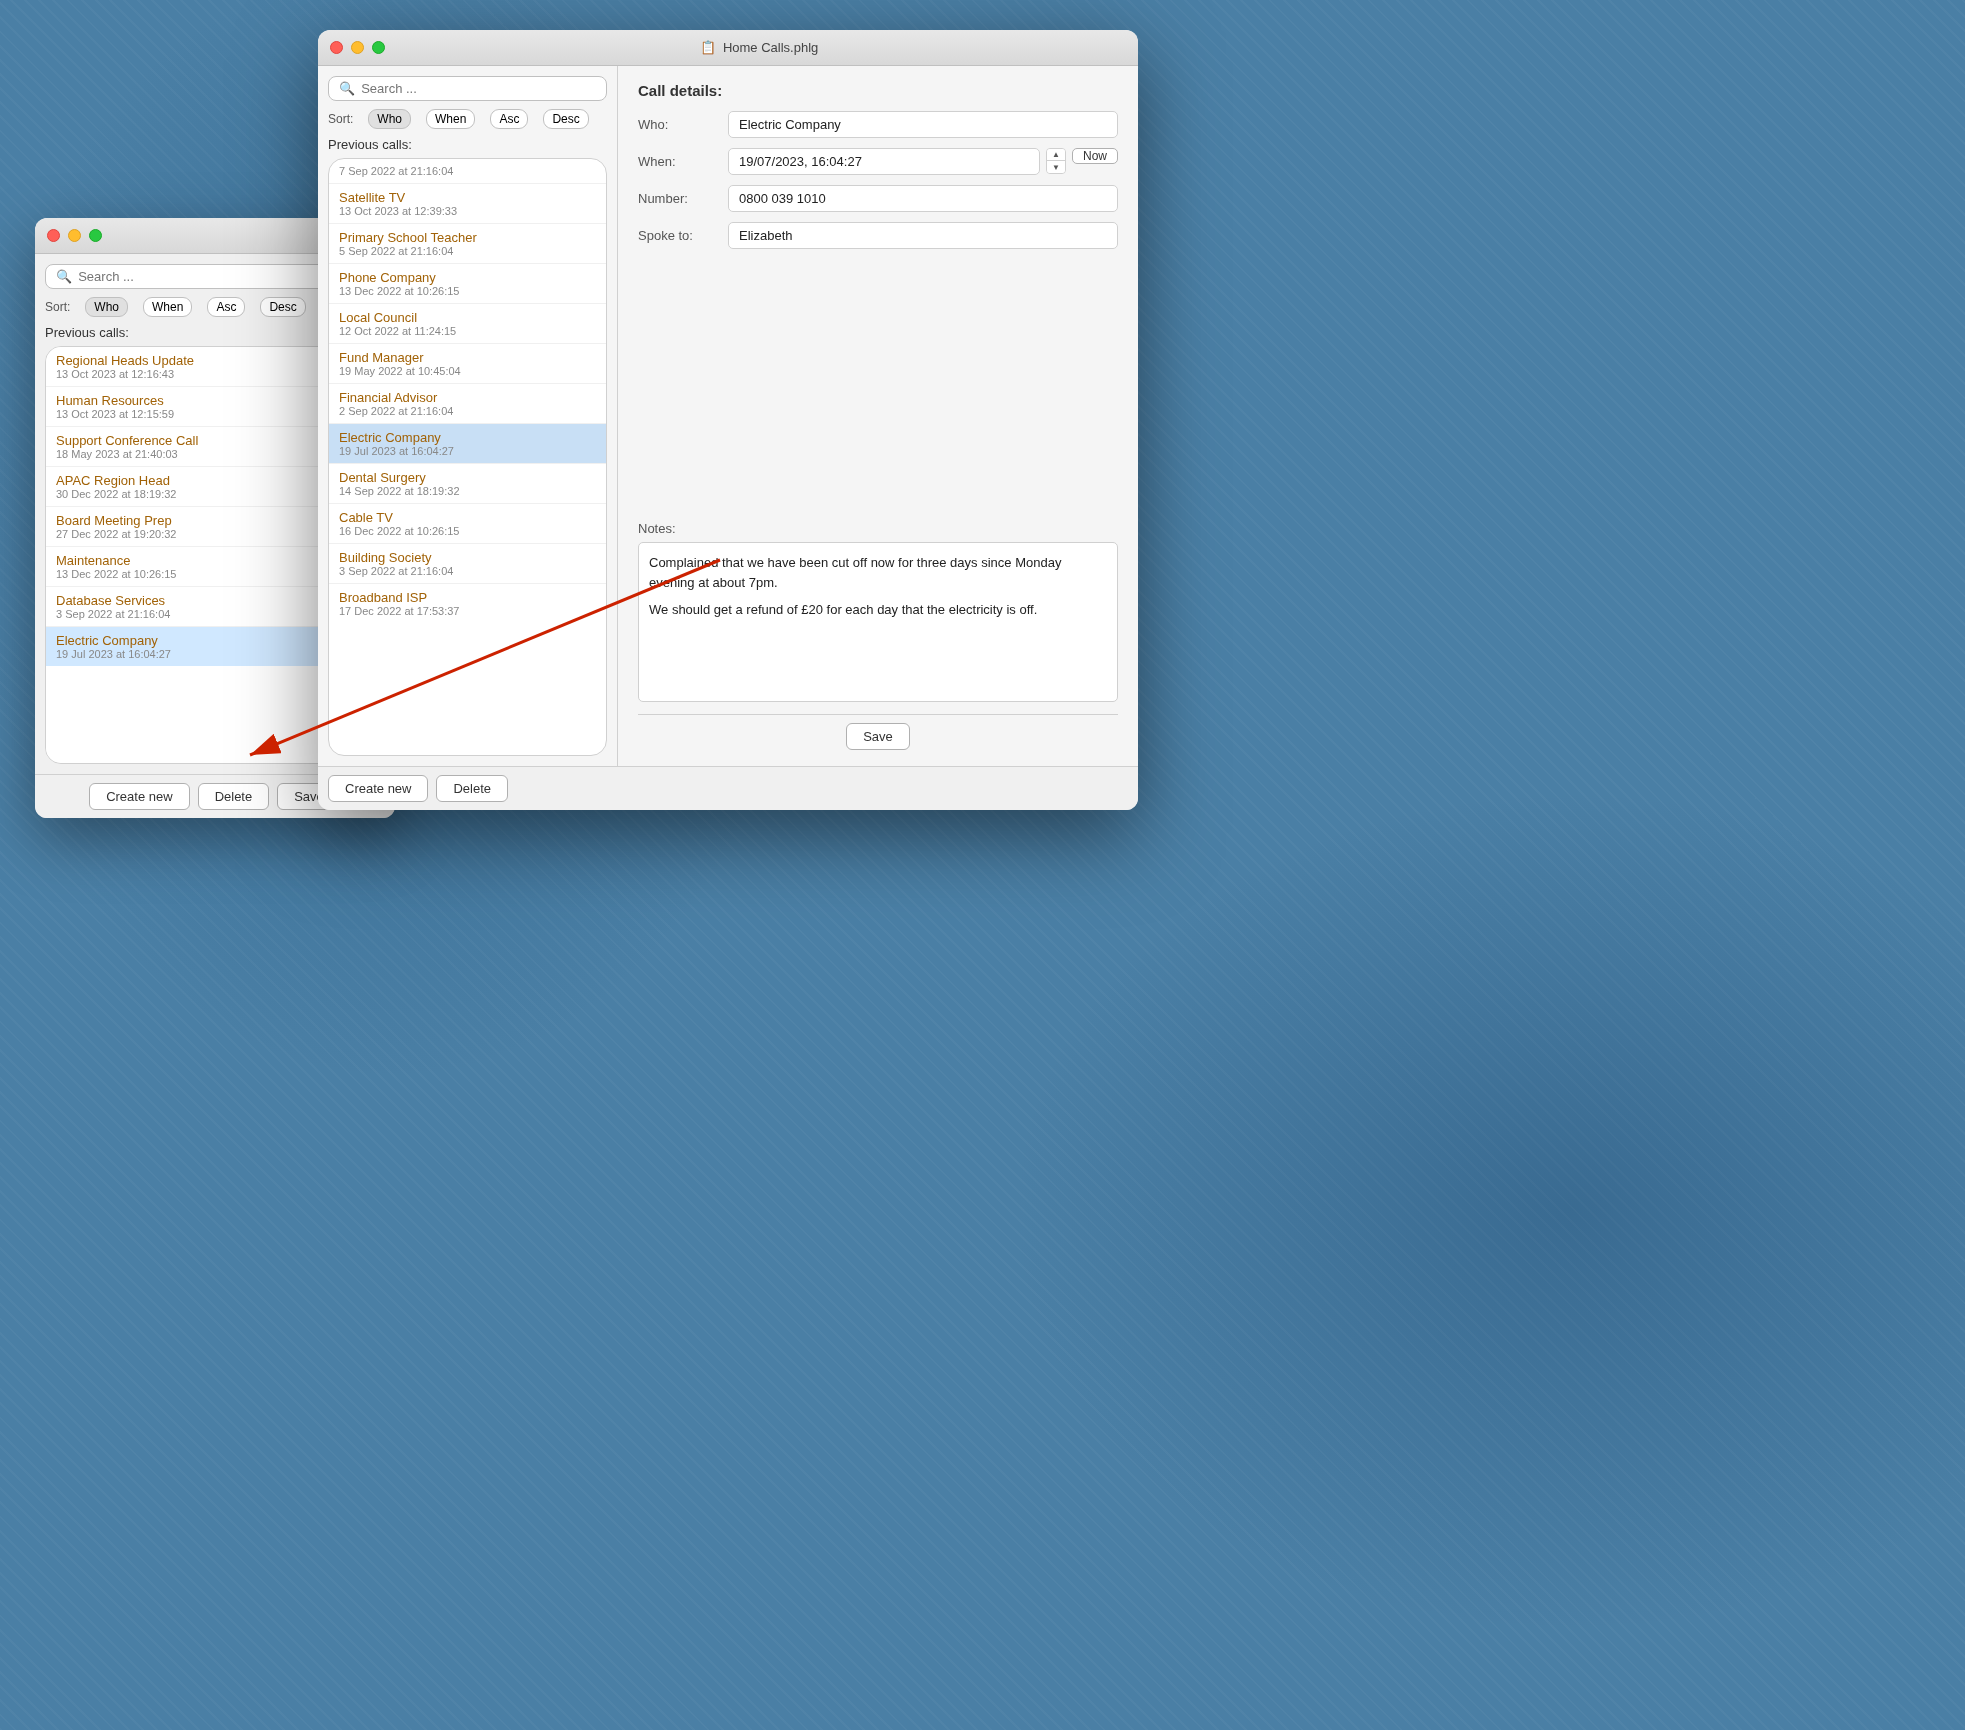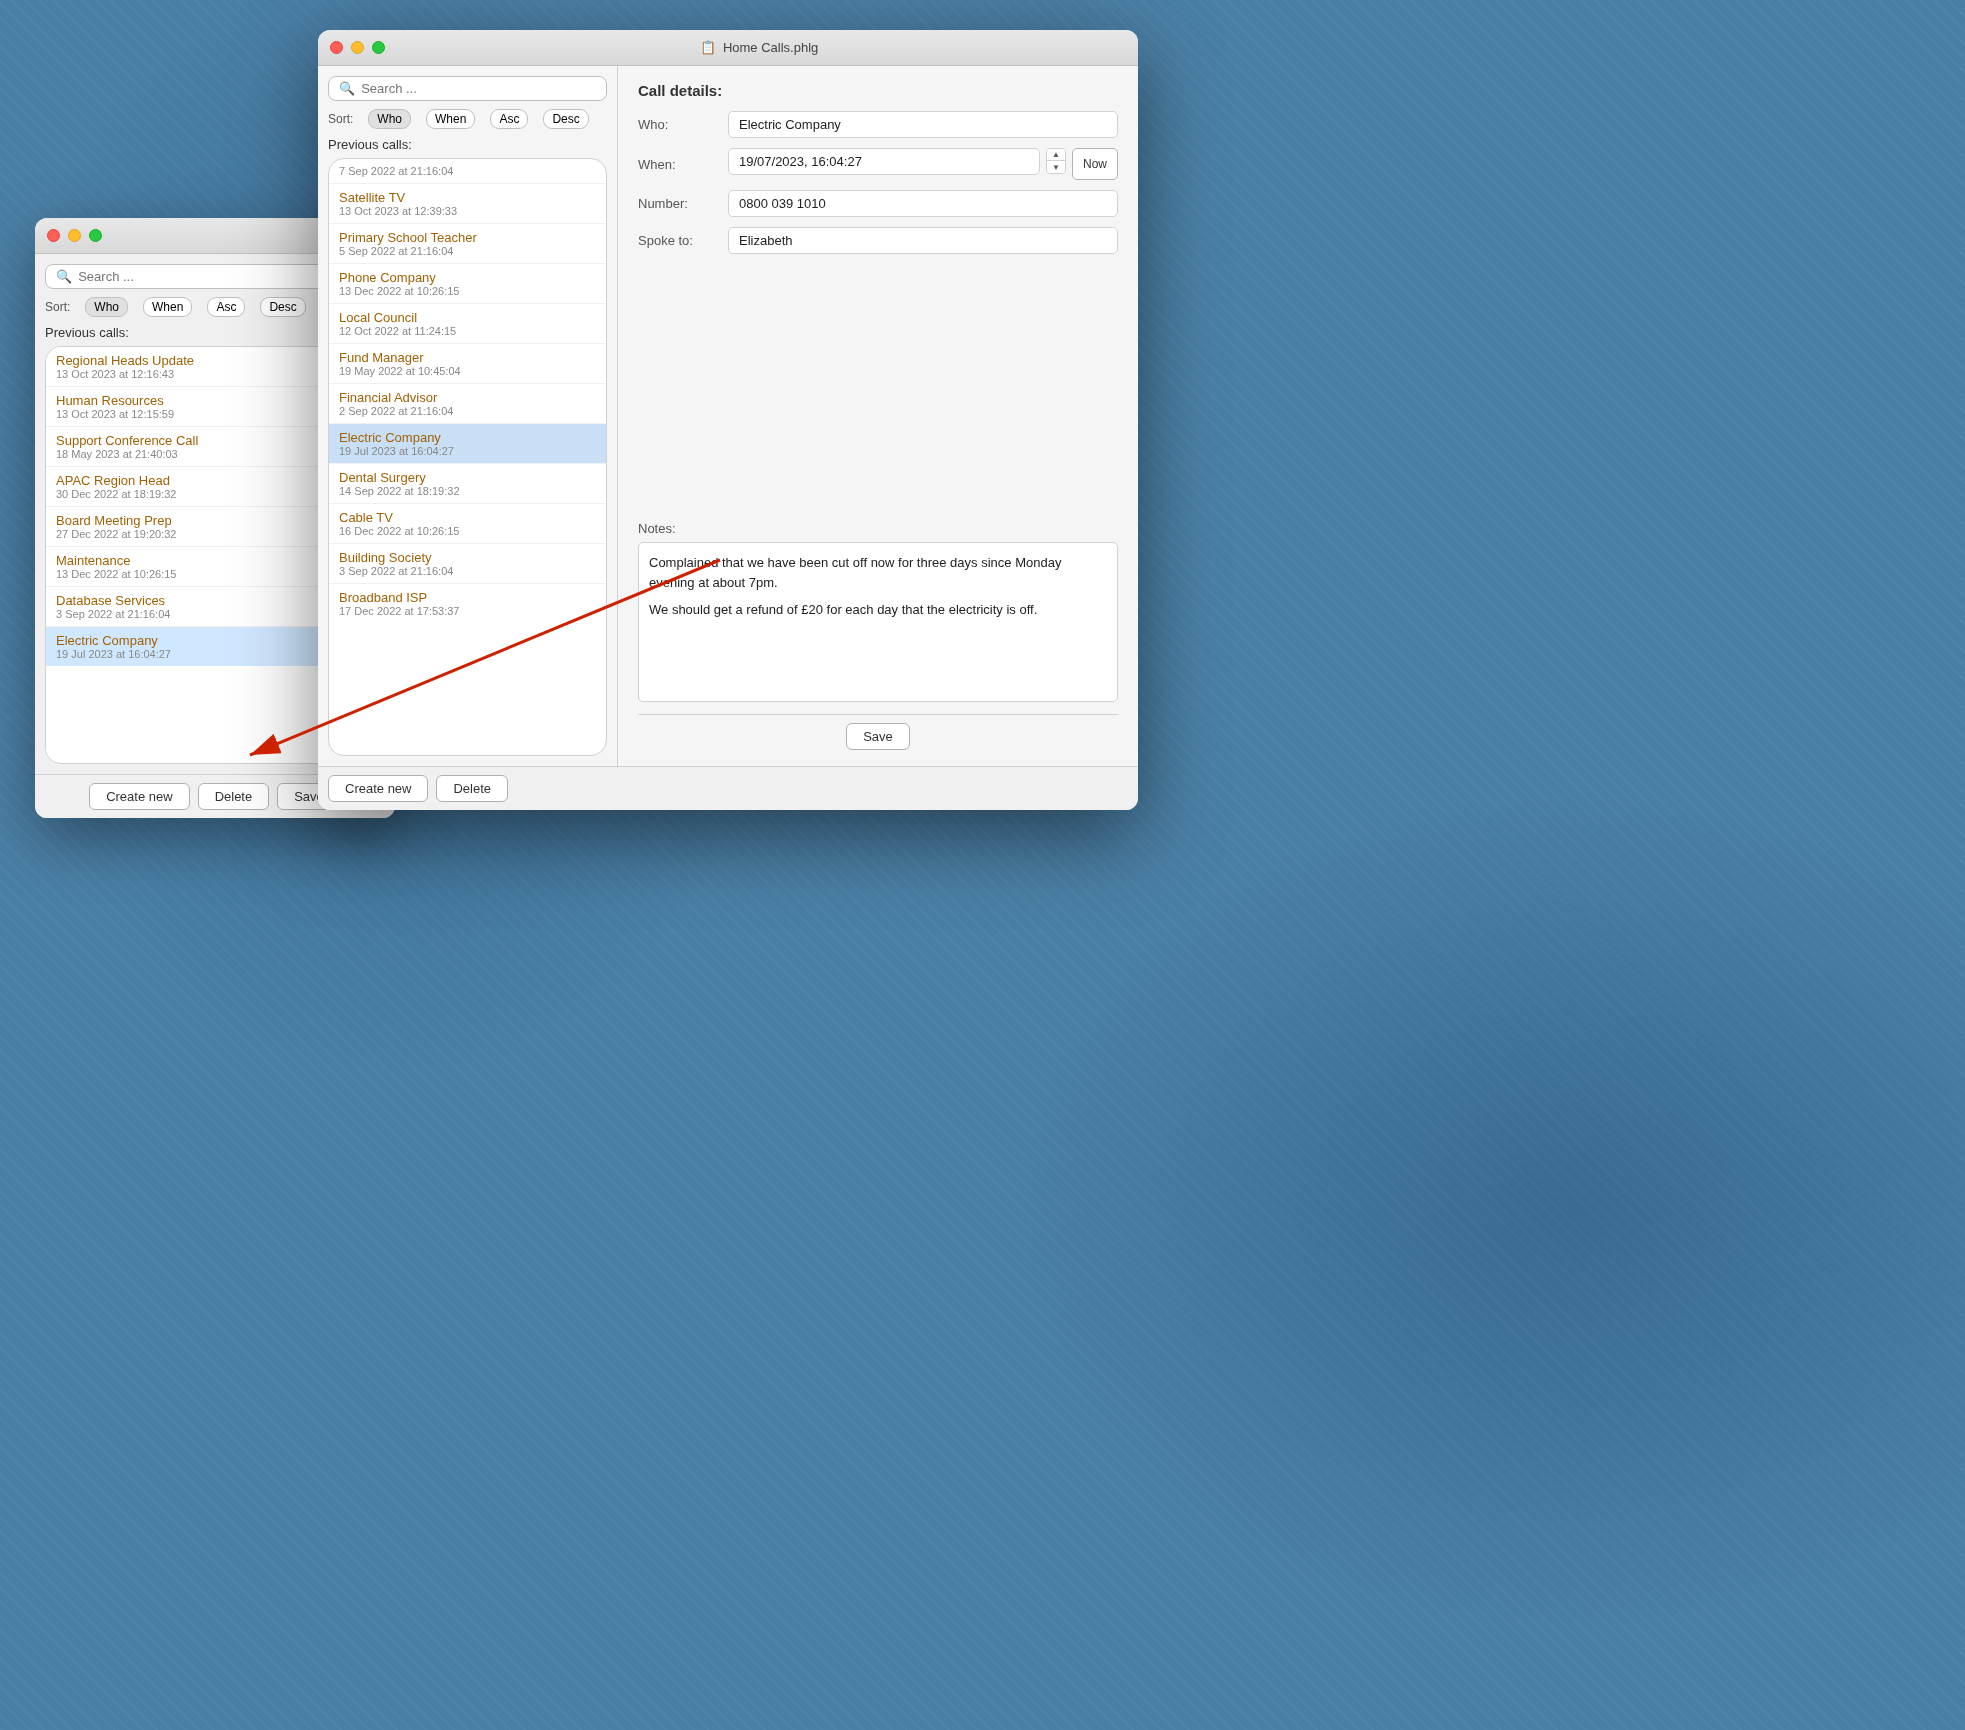--- a/index.html
+++ b/index.html
@@ -324,21 +324,21 @@
       justify-content: center;
       color: #555;
     }
 
     .stepper-btn:last-child { border-bottom: none; }
 
     .now-btn {
       background: white;
       border: 1px solid #b0b0b0;
       border-radius: 5px;
-      padding: 8px 10px;
+      padding: 0 10px;
       font-size: 12px;
       cursor: pointer;
       color: #333;
     }
 
     .notes-section {
       margin-top: 12px;
     }
 
     .notes-label {

